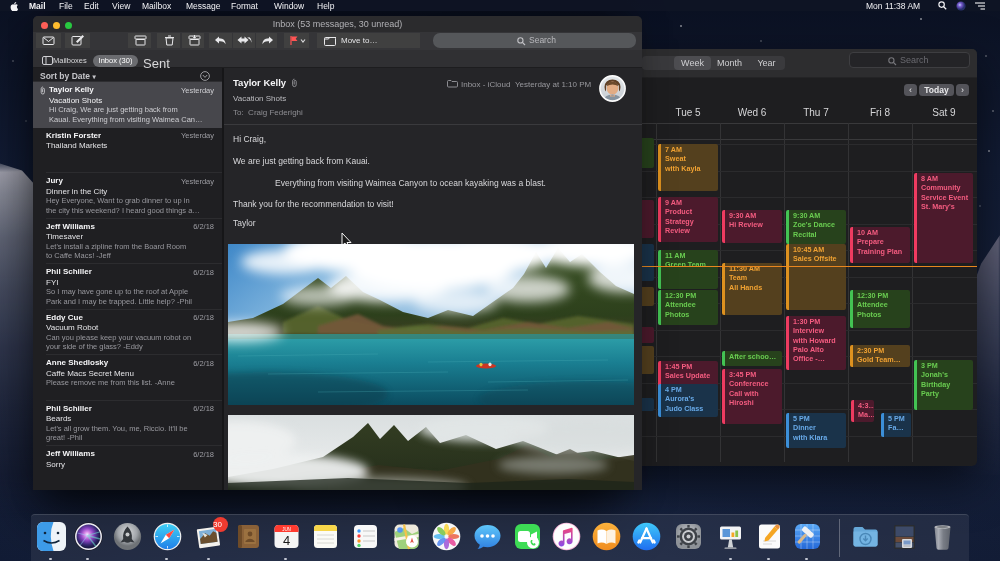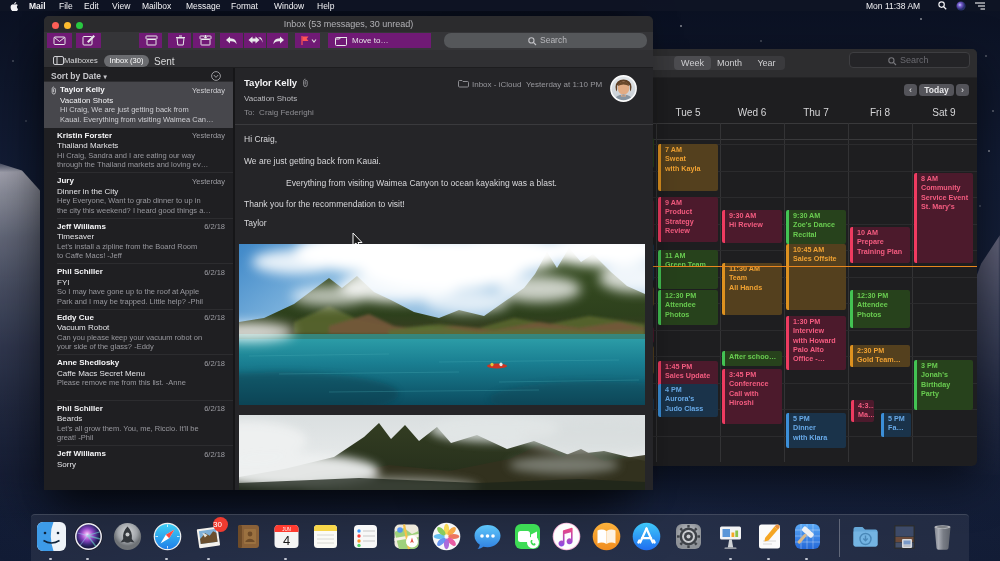--- a/index.html
+++ b/index.html
@@ -45,26 +45,26 @@
 .vline { position:absolute; top:74px; width:1px; height:339px; background:#333335; }
 .hline { position:absolute; width:537px; height:1px; background:#2b2b2d; }
 .ev { position:absolute; border-radius:2px; font-size:7.2px; font-weight:bold; line-height:9.3px; padding:1px 1px 0 4px; overflow:hidden; white-space:nowrap; }
 .ev.or { background:#54401e; border-left:3px solid #dd911f; color:#f1a232; }
 .ev.rd { background:#4c1a2c; border-left:3px solid #ee3b60; color:#f55c80; }
 .ev.gr { background:#27421c; border-left:3px solid #43c353; color:#69cc50; }
 .ev.bl { background:#1a334a; border-left:3px solid #3c8fd8; color:#68aae8; }
 #nowline { position:absolute; left:202px; top:217px; width:335px; height:1px; background:#e8861f; }
 
 #mail { left:33px; top:16px; width:579px; height:474px; background:#252527;
-  box-shadow: 0 22px 55px rgba(0,0,0,.7), 16px 0 34px rgba(0,0,0,.5); margin-left: 11px; }
+  box-shadow: 0 22px 55px rgba(0,0,0,.7), 16px 0 34px rgba(0,0,0,.5); }
 #mail .titlebar { position:absolute; left:0; top:0; width:609px; height:16px; background:#2b2b2d; border-radius:5px 5px 0 0; }
 .tl { position:absolute; top:6px; width:7px; height:7px; border-radius:50%; }
 #mail .title { position:absolute; top:3px; width:609px; text-align:center; color:#b2b2b6; font-size:9px; }
 #mail .toolbar { position:absolute; left:0; top:16px; width:609px; height:18px; background:#353538; }
-.tbtn { position:absolute; top:17px; height:15px; background:#701a75; border-radius:0; }
+.tbtn { position:absolute; top:17px; height:15px; background:#404040; border-radius:0; }
 #mail .favbar { position:absolute; left:0; top:34px; width:609px; height:18px; background:#303033; border-bottom:1px solid #1d1d1f; color:#d5d5d8; font-size:9px; }
 
 #list { position:absolute; left:0; top:52px; width:189px; height:422px; background:#1f1f22; }
 #vdivider { position:absolute; left:189px; top:52px; width:2px; height:422px; background:#161618; }
 .msg { position:absolute; left:0; width:189px; color:#fff; }
 .msg { overflow:hidden; }
 .msg .sn { position:absolute; left:13px; top:3px; font-size:8px; font-weight:bold; color:#f5f5f7; }
 .msg .dt { position:absolute; right:8px; top:3.5px; font-size:7.5px; color:#9d9da3; }
 .msg .sj { position:absolute; left:13px; top:13.5px; font-size:8px; color:#e3e3e6; }
 .msg .pv { position:absolute; left:13px; top:23px; font-size:7.5px; color:#98989e; line-height:9.8px; white-space:nowrap; }
@@ -232,42 +232,41 @@
       </svg>
       <span style="position:absolute; left:96px; top:2px; color:#b9b9bd; font-size:8.5px;">Search</span>
     </div>
   <div class="favbar"></div>
   <svg class="abs" style="left:9px; top:40px;" width="11" height="9" viewBox="0 0 11 9">
       <rect x="0.5" y="0.5" width="10" height="8" rx="1.5" fill="none" stroke="#cfcfd3" stroke-width="1"></rect>
       <line x1="4" y1="0.5" x2="4" y2="8.5" stroke="#cfcfd3" stroke-width="1"></line>
     </svg>
   <span class="abs" style="left:20px; top:40px; font-size:7.5px; color:#d8d8da;">Mailboxes</span>
   <div class="abs" style="left:60px; top:38.5px; width:45px; height:12px; background:#6b6c70; border-radius:6px; color:#ffffff; font-size:7.5px; text-align:center; line-height:12px;">Inbox (30)</div>
-  <span class="abs" style="left:110px; top:40px; font-size:10px; color:#d8d8da;text-align:right;">Sent</span>
+  <span class="abs" style="left:110px; top:40px; font-size:13px; color:#d8d8da;text-align:right;">Sent</span>
   <div id="list">
     <div style="position:absolute; left:7px; top:2.5px; font-size:8.5px; font-weight:bold; color:#c5c5c9;">Sort by Date <span style="font-size:6.5px;">▾</span></div>
     <svg style="position:absolute; left:167px; top:3px;" width="10" height="10" viewBox="0 0 10 10">
         <circle cx="5" cy="5" r="4.4" fill="none" stroke="#a8a8ad" stroke-width="0.9"></circle>
         <path d="M2.8 4 L5 6.4 L7.2 4" fill="none" stroke="#a8a8ad" stroke-width="0.9"></path>
       </svg>
     <div style="position:absolute; left:0; top:13px; width:189px; height:1px; background:#2e2e31;"></div>
     <div class="msg" style="top:14px; height:45.5px; background:#47474c;">
       <svg style="position:absolute; left:6px; top:4px;" width="8" height="9" viewBox="0 0 8 9">
           <path d="M4 1 C2.6 1 2.2 2 2.2 3 v3.4 a1.6 1.6 0 0 0 3.2 0 V3.2 a0.9 0.9 0 0 0 -1.8 0 v3" fill="none" stroke="#c9c9cd" stroke-width="0.9"></path>
         </svg>
       <div class="sn" style="left:16px;">Taylor Kelly</div>
         <div class="dt" style="color:#cfcfd3;">Yesterday</div>
       <div class="sj" style="left:16px; color:#f2f2f4;">Vacation Shots</div>
       <div class="pv" style="left:16px; color:#cdcdd1; width:166px;">Hi Craig, We are just getting back from<br>Kauai. Everything from visiting Waimea Can…</div>
     </div>
     <div class="msg" style="top:59.5px; height:45.5px;">
       <div class="sn">Kristin Forster</div>
         <div class="dt">Yesterday</div>
       <div class="sj">Thailand Markets</div>
-      <div class="pv">Hi Craig, Sandra and I are eating our way<br>through the Thailand markets and loving ev…</div>
       <div class="sep"></div>
     </div>
     <div class="msg" style="top:105px; height:45.5px;">
       <div class="sn">Jury</div>
         <div class="dt">Yesterday</div>
       <div class="sj">Dinner in the City</div>
       <div class="pv">Hey Everyone, Want to grab dinner to up in<br>the city this weekend? I heard good things a…</div>
       <div class="sep"></div>
     </div>
     <div class="msg" style="top:150.5px; height:45.5px;">

